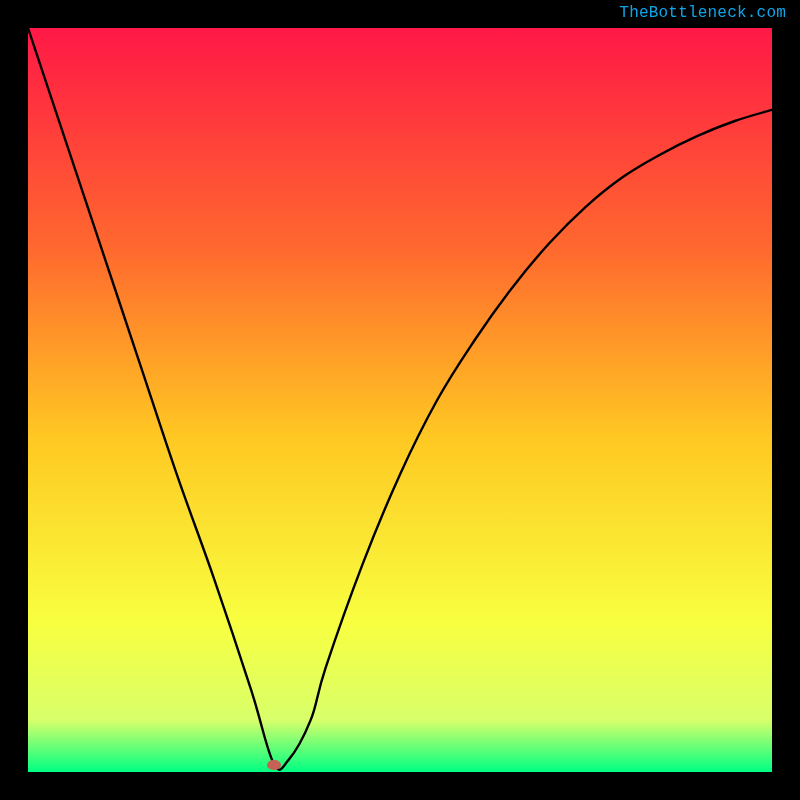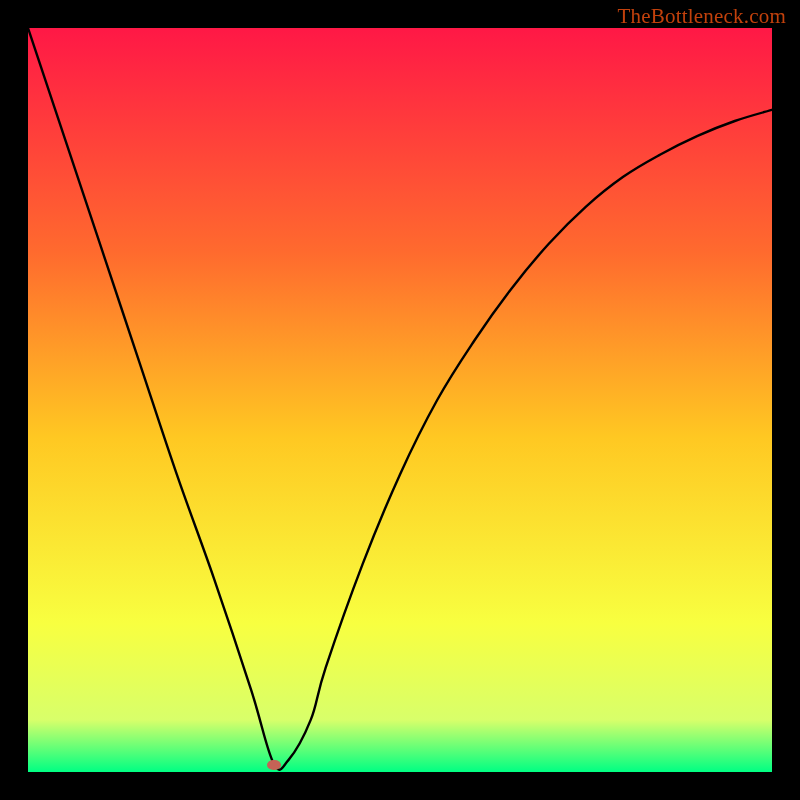--- a/index.html
+++ b/index.html
@@ -13,23 +13,23 @@
   .frame {
     position: relative;
     width: 800px;
     height: 800px;
     background: #000;
   }
   .watermark {
     position: absolute;
     top: 4px;
     right: 14px;
-    font-family: Liberation Serif, serif;
-    font-size: 21px;
-    color: #c2410c;
+    font-family: Liberation Mono, monospace;
+    font-size: 16px;
+    color: #0ea5e9;
     letter-spacing: 0.2px;
   }
   .plot-area {
     position: absolute;
     left: 28px;
     top: 28px;
     width: 744px;
     height: 744px;
   }
   .marker {

